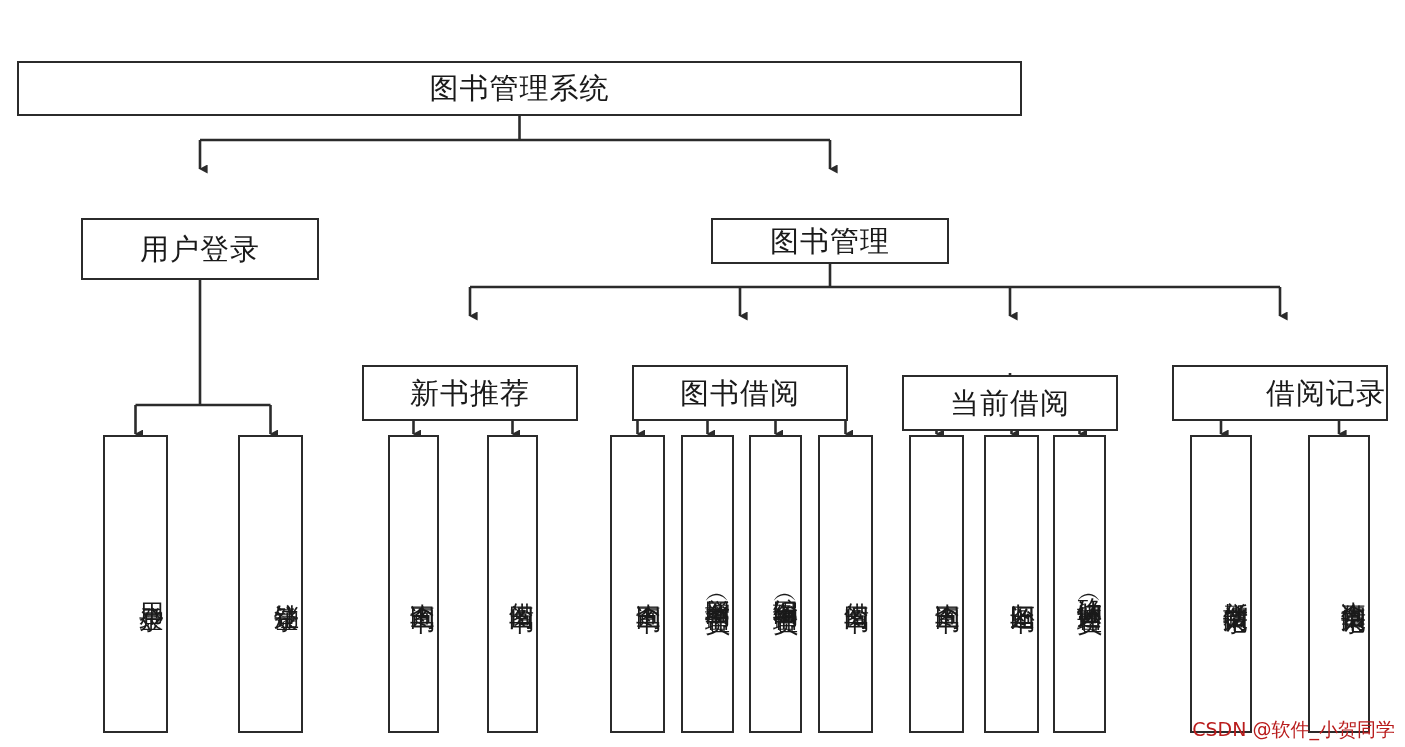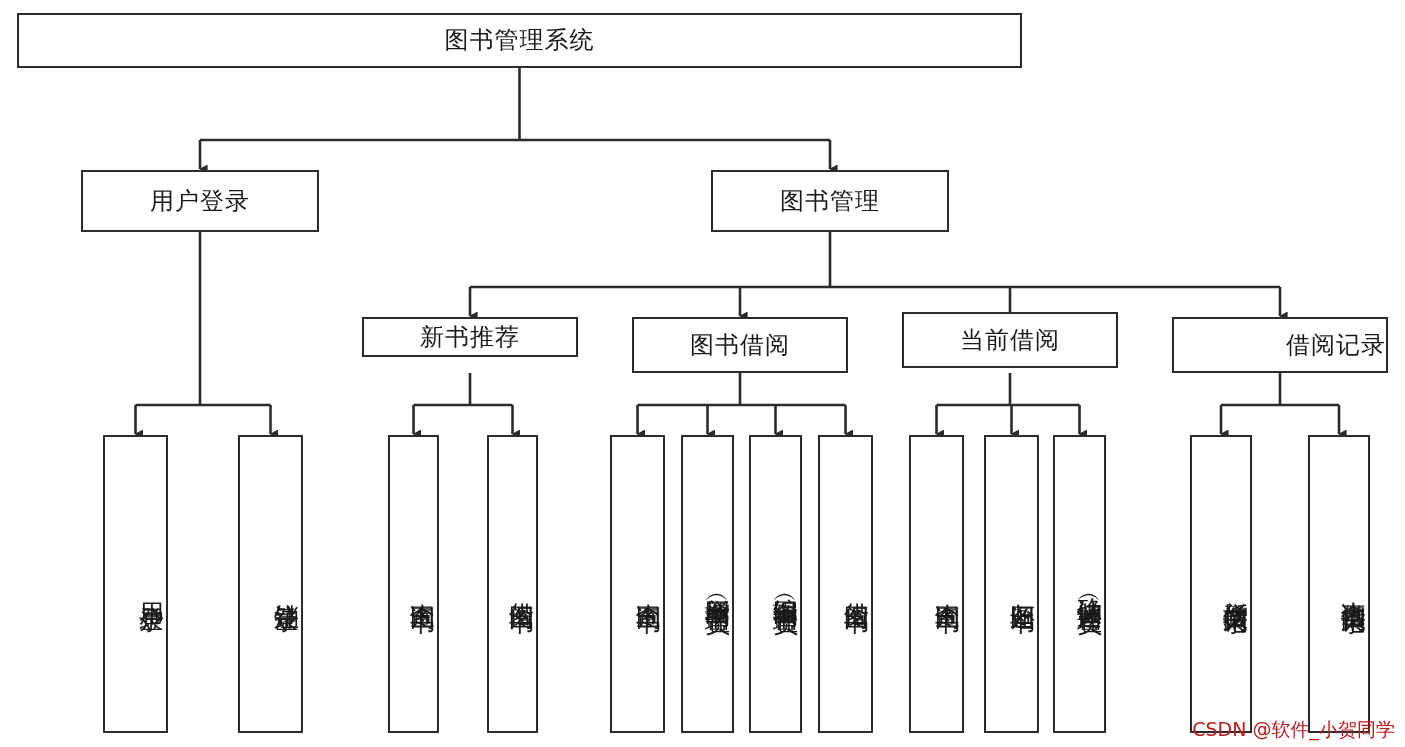--- a/index.html
+++ b/index.html
@@ -32,22 +32,23 @@
     border: 2.5px solid #2b2b2b;
     background: #ffffff;
     display: flex;
     align-items: center;
     justify-content: center;
     color: #1a1a1a;
     text-align: center;
     line-height: 1.18;
   }
   .node.horiz {
-    font-size: 24px;
+    font-size: 29px;
     letter-spacing: 1px;
+    margin-top: 48px;
   }
   .node.vert {
     writing-mode: vertical-rl;
     text-orientation: upright;
     font-size: 25px;
     letter-spacing: 2px;
     align-items: flex-start;
     justify-content: center;
     padding-top: 6px;
   }
@@ -118,31 +119,31 @@
       </g>
   </svg>
 
   <div class="node horiz node-root" style="left: 17px; top: 13px; width: 1005px; height: 55px;">
     <span>图书管理系统</span>
   </div>
 
   <div class="node horiz" style="left: 81px; top: 170px; width: 238px; height: 62px;">
     <span>用户登录</span>
   </div>
-  <div class="node horiz" style="left: 711px; top: 170px; width: 238px; height: 62px;">
+  <div class="node horiz" style="left: 711px; top: 170px; width: 238px; height: 46px;">
     <span>图书管理</span>
   </div>
 
-  <div class="node horiz" style="left: 362px; top: 317px; width: 216px; height: 40px;">
+  <div class="node horiz" style="left: 362px; top: 317px; width: 216px; height: 56px;">
     <span>新书推荐</span>
   </div>
   <div class="node horiz" style="left: 632px; top: 317px; width: 216px; height: 56px;">
     <span>图书借阅</span>
   </div>
-  <div class="node horiz" style="left: 902px; top: 312px; width: 216px; height: 56px;">
+  <div class="node horiz" style="left: 902px; top: 327px; width: 216px; height: 56px;">
     <span>当前借阅</span>
   </div>
   <div class="node horiz" style="left: 1172px; top: 317px; width: 216px; height: 56px; justify-content: flex-end;">
     <span>借阅记录</span>
   </div>
 
   <div class="node vert" style="left: 103px; top: 435px; width: 65px; height: 298px;">
     <span>用户登录</span>
   </div>
   <div class="node vert" style="left: 238px; top: 435px; width: 65px; height: 298px;">

